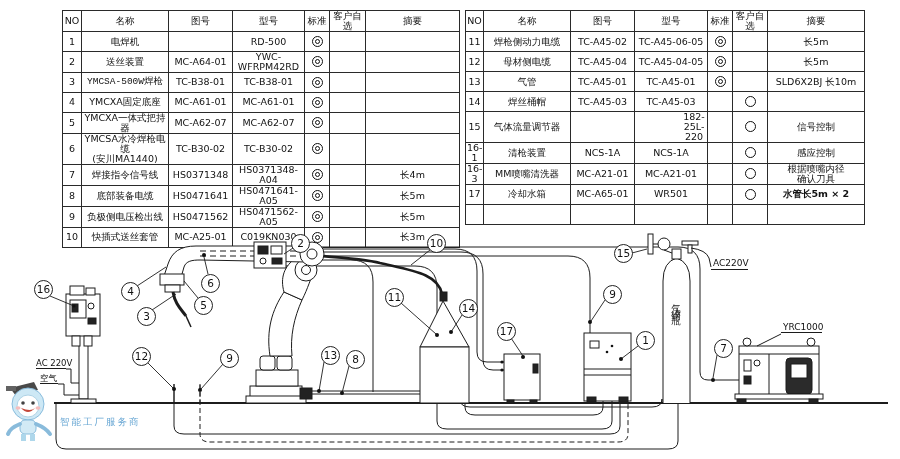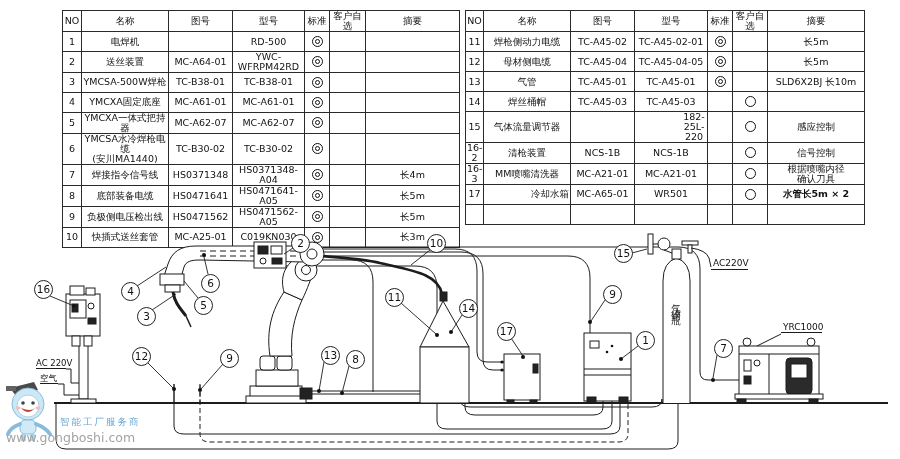--- a/index.html
+++ b/index.html
@@ -61,21 +61,21 @@
           <td style="width: 16px;">2</td>
           <td style="width: 84px;">送丝装置</td>
           <td style="width: 61px;">MC-A64-01</td>
           <td style="width: 69px;">YWC-WFRPM42RD</td>
           <td style="width: 22px;"><span class="dbl-circle"></span></td>
           <td style="width: 33px;"></td>
           <td style="width: 91px;"></td>
         </tr>
         <tr>
           <td style="width: 16px;">3</td>
-          <td style="width: 84px;">YMCSA-500W焊枪</td>
+          <td style="width: 84px; font-family: Liberation Mono, monospace;">YMCSA-500W焊枪</td>
           <td style="width: 61px;">TC-B38-01</td>
           <td style="width: 69px;">TC-B38-01</td>
           <td style="width: 22px;"><span class="dbl-circle"></span></td>
           <td style="width: 33px;"></td>
           <td style="width: 91px;"></td>
         </tr>
         <tr>
           <td style="width: 16px;">4</td>
           <td style="width: 84px;">YMCXA固定底座</td>
           <td style="width: 61px;">MC-A61-01</td>
@@ -149,21 +149,21 @@
           <td style="width: 61px;">图号</td>
           <td style="width: 70px;">型号</td>
           <td style="width: 22px;">标准</td>
           <td style="width: 32px;">客户自选</td>
           <td style="width: 94px;">摘要</td>
         </tr>
         <tr>
           <td style="width: 15px;">11</td>
           <td style="width: 84px;">焊枪侧动力电缆</td>
           <td style="width: 61px;">TC-A45-02</td>
-          <td style="width: 70px;">TC-A45-02-01</td>
+          <td style="width: 70px;">TC-A45-06-05</td>
           <td style="width: 22px;"><span class="dbl-circle"></span></td>
           <td style="width: 32px;"></td>
           <td style="width: 94px;">长5m</td>
         </tr>
         <tr>
           <td style="width: 15px;">12</td>
           <td style="width: 84px;">母材侧电缆</td>
           <td style="width: 61px;">TC-A45-04</td>
           <td style="width: 70px;">TC-A45-04-05</td>
           <td style="width: 22px;"><span class="dbl-circle"></span></td>
@@ -188,44 +188,44 @@
           <td style="width: 32px;"><span class="sgl-circle"></span></td>
           <td style="width: 94px;"></td>
         </tr>
         <tr>
           <td style="width: 15px;">15</td>
           <td style="width: 84px; text-align: center;">气体流量调节器</td>
           <td style="width: 61px;"></td>
           <td style="width: 70px; padding-left: 47px;">182-25L-220</td>
           <td style="width: 22px;"></td>
           <td style="width: 32px;"><span class="sgl-circle"></span></td>
+          <td style="width: 94px;">信号控制</td>
+        </tr>
+        <tr>
+          <td style="width: 15px;">16-1</td>
+          <td style="width: 84px;">清枪装置</td>
+          <td style="width: 61px;">NCS-1A</td>
+          <td style="width: 70px;">NCS-1A</td>
+          <td style="width: 22px;"></td>
+          <td style="width: 32px;"><span class="sgl-circle"></span></td>
           <td style="width: 94px;">感应控制</td>
-        </tr>
-        <tr>
-          <td style="width: 15px;">16-2</td>
-          <td style="width: 84px;">清枪装置</td>
-          <td style="width: 61px;">NCS-1B</td>
-          <td style="width: 70px;">NCS-1B</td>
-          <td style="width: 22px;"></td>
-          <td style="width: 32px;"><span class="sgl-circle"></span></td>
-          <td style="width: 94px;">信号控制</td>
         </tr>
         <tr>
           <td style="width: 15px;">16-3</td>
           <td style="width: 84px;">MM喷嘴清洗器</td>
           <td style="width: 61px;">MC-A21-01</td>
           <td style="width: 70px;">MC-A21-01</td>
           <td style="width: 22px;"></td>
           <td style="width: 32px;"><span class="sgl-circle"></span></td>
           <td style="width: 94px;">根据喷嘴内径
 确认刀具</td>
         </tr>
         <tr>
           <td style="width: 15px;">17</td>
-          <td style="width: 84px; text-align: right;">冷却水箱</td>
+          <td style="width: 84px;">冷却水箱</td>
           <td style="width: 61px;">MC-A65-01</td>
           <td style="width: 70px;">WR501</td>
           <td style="width: 22px;"></td>
           <td style="width: 32px;"><span class="sgl-circle"></span></td>
           <td style="width: 94px; font-weight: bold;">水管长5m × 2</td>
         </tr>
         <tr>
           <td style="width: 15px;"></td>
           <td style="width: 84px;"></td>
           <td style="width: 61px;"></td>
@@ -458,16 +458,15 @@
       <path d="M17,28 Q24,36 31,28 Q27,32 17,28 Z" fill="#c0392b"></path>
       <ellipse cx="14" cy="28" rx="2.5" ry="1.8" fill="#f6b8b8"></ellipse>
       <ellipse cx="34" cy="28" rx="2.5" ry="1.8" fill="#f6b8b8"></ellipse>
       <rect x="16" y="40" width="16" height="14" rx="5" fill="#cfe9f5" stroke="#7fb6d9"></rect>
       <path d="M16,44 Q6,48 4,54" stroke="#7fb6d9" fill="none" stroke-width="4" stroke-linecap="round"></path>
       <path d="M32,44 Q42,48 46,54" stroke="#7fb6d9" fill="none" stroke-width="4" stroke-linecap="round"></path>
       <rect x="17" y="54" width="5" height="7" fill="#a8d4ea"></rect>
       <rect x="26" y="54" width="5" height="7" fill="#a8d4ea"></rect>
     </svg>
     <div id="wm-tagline">智能工厂服务商</div>
-    <div id="wm-url">www.gongboshi.com</div>
   </div>
 
 </div>
 
 </body></html>

